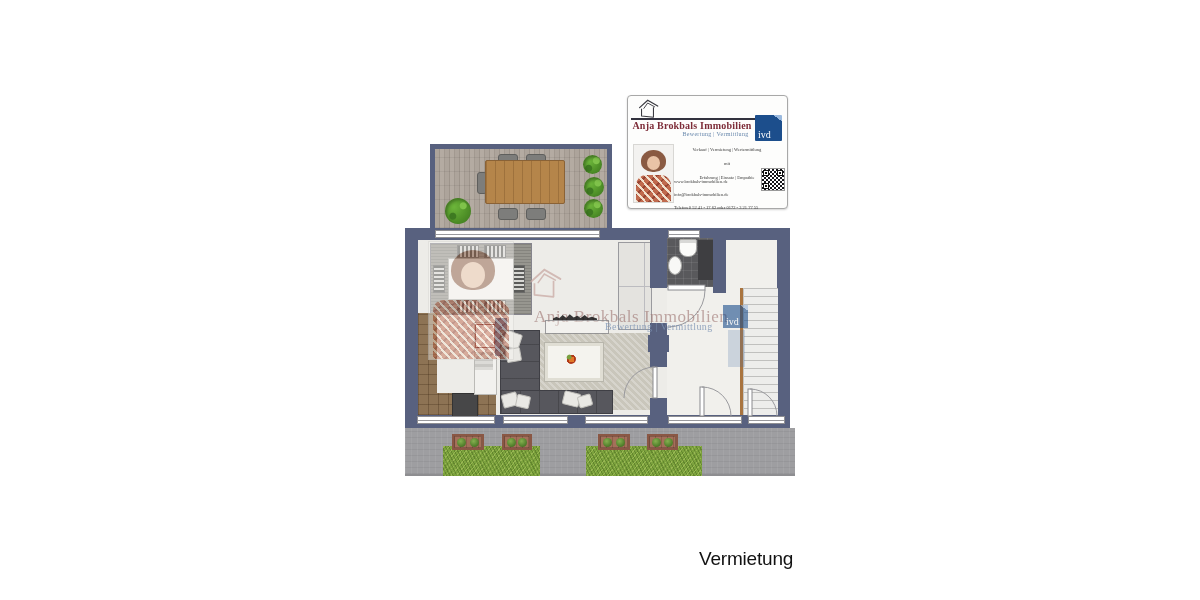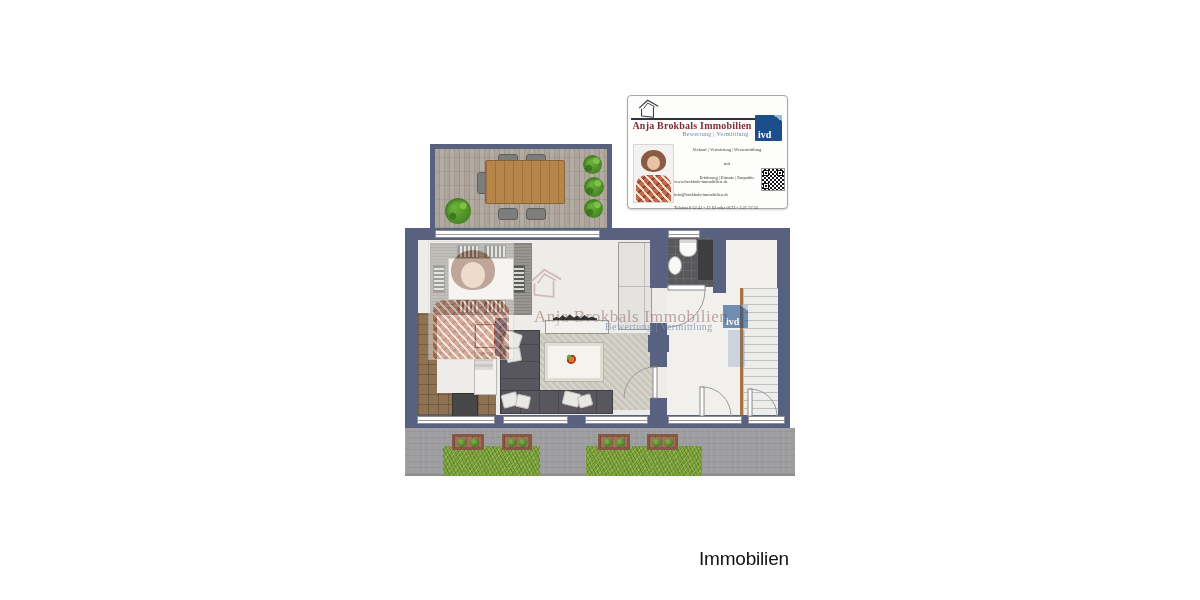--- a/index.html
+++ b/index.html
@@ -10,21 +10,21 @@
   
   .card{position:absolute;left:627px;top:95px;width:159px;height:112px;background:#fdfdfc;
         border:1px solid #a8a8a8;border-radius:4px;box-shadow:0 1px 2px rgba(0,0,0,.18);}
   .card-divider{position:absolute;left:3px;top:22px;width:151px;height:2px;background:#32323e;}
   .card-title{position:absolute;left:2px;top:24px;width:124px;text-align:center;
         font-family:"Liberation Serif",serif;font-weight:bold;font-size:10px;color:#7d2c38;
         letter-spacing:.2px;white-space:nowrap;}
   .card-tagline{position:absolute;left:40px;top:35px;width:95px;text-align:center;
         font-family:"Liberation Serif",serif;font-size:6px;color:#6888ac;letter-spacing:.3px;}
   .ivd{background:linear-gradient(215deg,#9ab9de 14%,#1c4e8c 14%);color:#fff;
-        font-family:"Liberation Serif",serif;font-weight:bold;display:flex;align-items:flex-end;}
+        font-family:"Liberation Serif",serif;font-weight:normal;display:flex;align-items:flex-end;}
   .card-ivd{position:absolute;left:127px;top:19px;width:27px;height:26px;font-size:10px;
         padding:0 0 1px 3px;box-sizing:border-box;border-radius:1px;}
   .photo{position:absolute;overflow:hidden;background:#f3f2f0;border:1px solid #d8d7d4;}
   .card-photo{left:5px;top:48px;width:39px;height:57px;}
   .photo .hair{position:absolute;background:#8a5a42;border-radius:50% 50% 46% 46%;}
   .photo .face{position:absolute;background:#e9c3a6;border-radius:50%;}
   .photo .blouse{position:absolute;background:#c06a4e;border-radius:10px 10px 0 0;
         background-image:repeating-linear-gradient(48deg,rgba(248,238,220,.9) 0 2px,transparent 2px 6px),
                          repeating-linear-gradient(-42deg,rgba(120,40,30,.55) 0 2px,transparent 2px 7px);}
   .micro{font-size:9px;transform:scale(.5);transform-origin:0 0;width:200%;
@@ -268,14 +268,14 @@
       </svg>
       <div class="wm-title">Anja Brokbals Immobilien</div>
       <div class="wm-box"></div>
       <div class="wm-sig"></div>
       <div class="wm-tagline">Bewertung | Vermittlung</div>
       <div class="ivd wm-ivd">ivd</div>
       <div class="wm-ivd-tail"></div>
     </div>
   </div>
 
-  <div class="caption">Immobilien</div>
+  <div class="caption">Vermietung</div>
 </div>
 
 </body></html>

